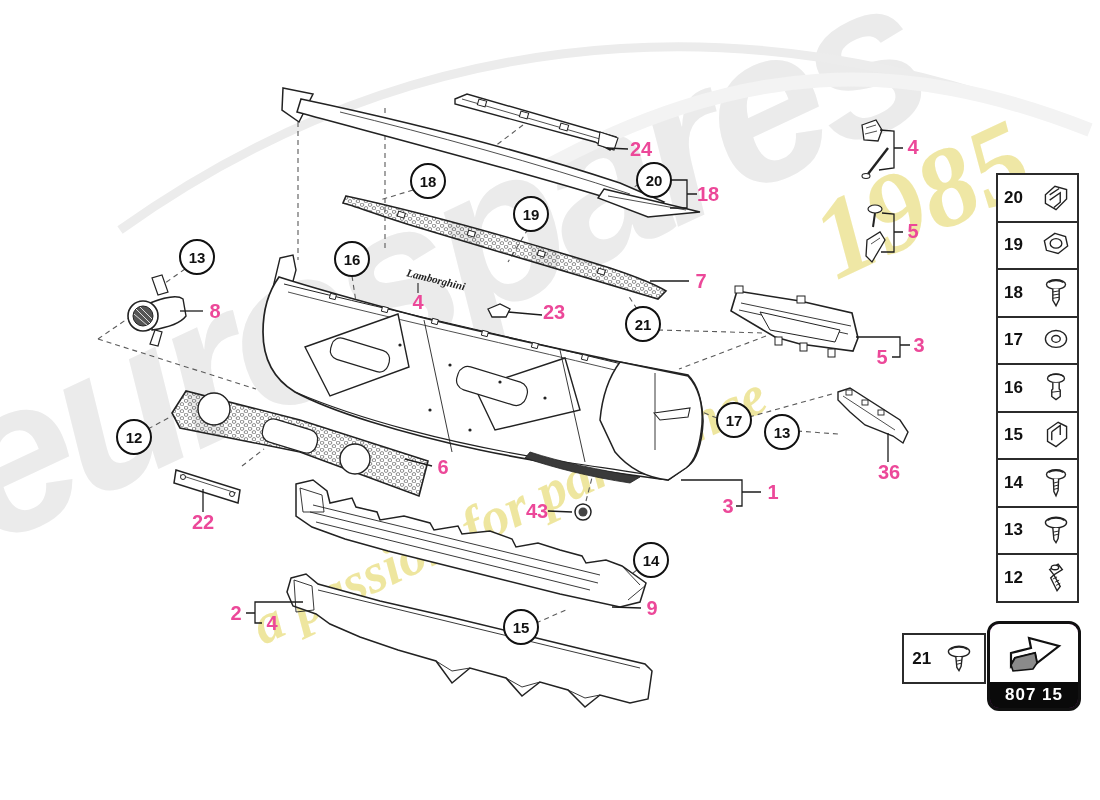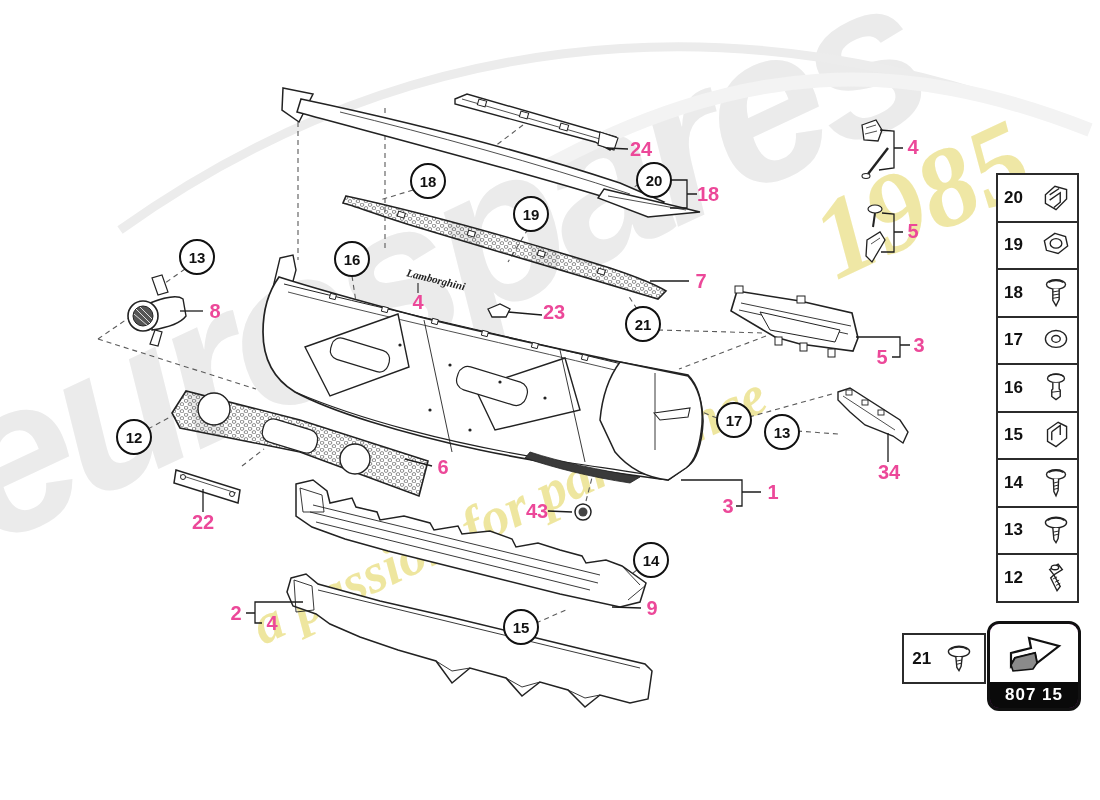--- a/index.html
+++ b/index.html
@@ -288,21 +288,21 @@
   <div class="pnum" style="left:701px;top:281px">7</div>
   <div class="pnum" style="left:418px;top:302px">4</div>
   <div class="pnum" style="left:554px;top:312px">23</div>
   <div class="pnum" style="left:215px;top:311px">8</div>
   <div class="pnum" style="left:443px;top:467px">6</div>
   <div class="pnum" style="left:203px;top:522px">22</div>
   <div class="pnum" style="left:919px;top:345px">3</div>
   <div class="pnum" style="left:882px;top:357px">5</div>
   <div class="pnum" style="left:913px;top:147px">4</div>
   <div class="pnum" style="left:913px;top:231px">5</div>
-  <div class="pnum" style="left:889px;top:472px">34</div>
+  <div class="pnum" style="left:889px;top:472px">36</div>
   <div class="pnum" style="left:773px;top:492px">1</div>
   <div class="pnum" style="left:728px;top:506px">3</div>
   <div class="pnum" style="left:537px;top:511px">43</div>
   <div class="pnum" style="left:652px;top:608px">9</div>
   <div class="pnum" style="left:236px;top:613px">2</div>
   <div class="pnum" style="left:272px;top:623px">4</div>
 
   <div class="legend">
     <div class="legend-cell">
       <span class="num">20</span>

